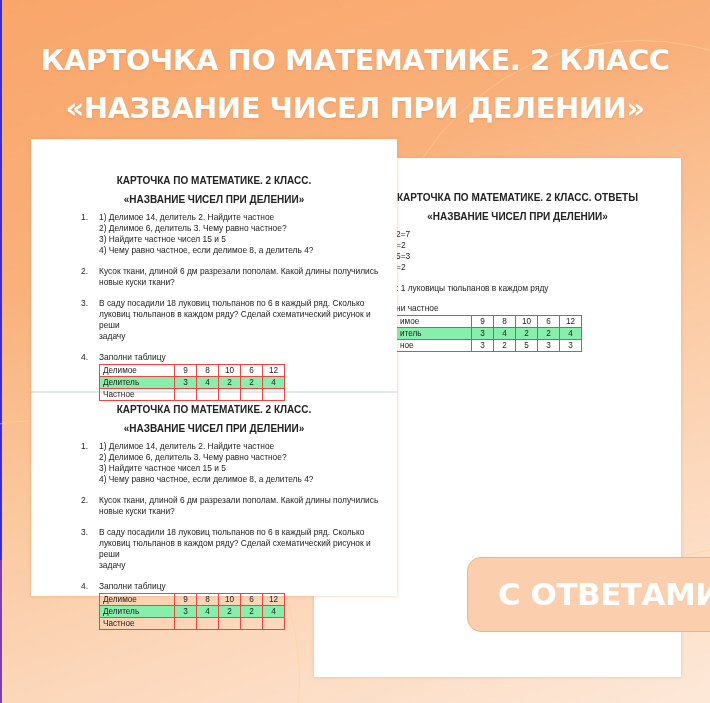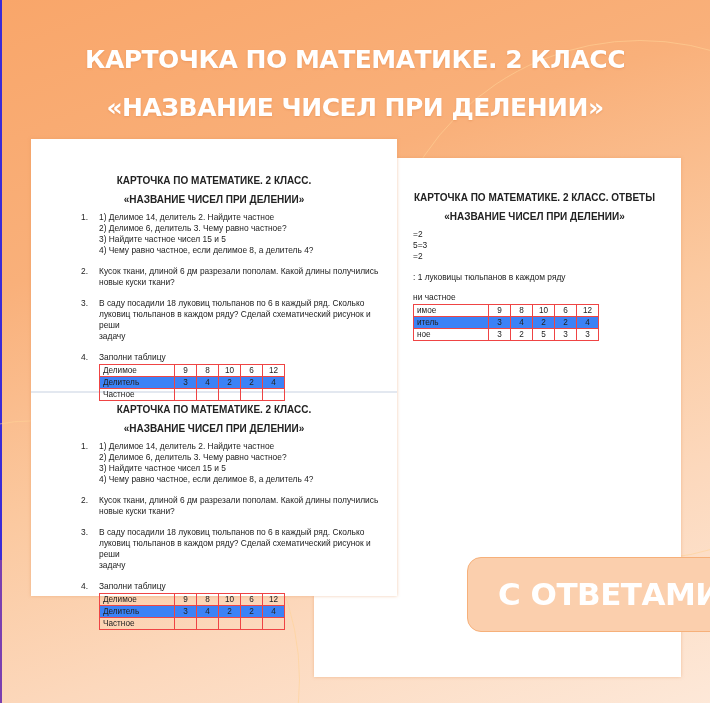--- a/index.html
+++ b/index.html
@@ -8,38 +8,38 @@
     position: relative;
     font-family: "Liberation Sans", sans-serif;
     background: linear-gradient(160deg, #f9a66a 0%, #f9b07a 30%, #fbc9a0 55%, #fcd8bc 75%, #fde8d8 100%);
   }
   .left-edge { position: absolute; left: 0; top: 0; width: 2px; height: 703px; background: #3b2bd6; }
   .left-edge.bottom { background: #7b3fb0; top: 560px; height: 143px; }
   .deco { position: absolute; border: 1.5px solid rgba(255,210,150,0.6); border-radius: 50%; }
   .headline {
     position: absolute; left: 0; top: 36px; width: 710px; text-align: center;
     color: #fff; font-family: "DejaVu Sans", sans-serif; font-weight: bold;
-    font-size: 25px; line-height: 48px; letter-spacing: -0.5px;
+    font-size: 29px; line-height: 48px; letter-spacing: -0.5px;
     text-shadow: 0 1px 2px rgba(200,100,40,0.25);
   }
   .sheet { position: absolute; background: #fff; box-shadow: 0 0 3px rgba(230,150,90,0.5); }
   .doc {
     position: absolute; font-family: "Liberation Sans", sans-serif;
     font-size: 8.4px; color: #222; line-height: 11px;
   }
   .doc .t1, .doc .t2 { text-align: center; font-weight: bold; font-size: 10px; }
   .doc .t1 { margin-bottom: 8px; }
   .doc .t2 { margin-bottom: 7px; }
   .q { display: flex; margin-bottom: 10px; }
   .q .num { width: 18px; flex: none; }
   .q .body { flex: 1; }
   table.grid { border-collapse: collapse; font-size: 8.2px; margin-top: 1px; }
   table.grid td { border: 1px solid #ef4444; height: 11px; padding: 0 3px; text-align: center; width: 22px; }
   table.grid td.lbl { text-align: left; width: 75px; }
-  table.grid tr.shade td { background: #3b82f6; }
+  table.grid tr.shade td { background: #86efac; }
   .badge {
     position: absolute; left: 467px; top: 557px; width: 260px; height: 75px;
     background: #fbcfad; border: 1.5px solid #f6b07a; border-radius: 14px;
     color: #fff; font-family: "DejaVu Sans", sans-serif; font-weight: bold;
     font-size: 31px; line-height: 72px; padding-left: 30px; letter-spacing: -0.5px;
   }
 </style>
 </head>
 <body>
 
@@ -48,24 +48,25 @@
 
 <div class="deco" style="left:380px; top:40px; width:520px; height:520px;"></div>
 <div class="deco" style="left:-220px; top:420px; width:520px; height:520px;"></div>
 
 <div class="headline">
   <div>КАРТОЧКА ПО МАТЕМАТИКЕ. 2 КЛАСС</div>
   <div>«НАЗВАНИЕ ЧИСЕЛ ПРИ ДЕЛЕНИИ»</div>
 </div>
 
 <div class="sheet" style="left:314px; top:158px; width:367px; height:519px;">
-  <div class="doc" style="left:17px; top:34px; width:367px;">
+  <div class="doc" style="left:0; top:34px; width:367px;">
     <div class="t1" style="padding-left:40px;">КАРТОЧКА ПО МАТЕМАТИКЕ. 2 КЛАСС. ОТВЕТЫ</div>
     <div class="t2" style="padding-left:40px;">«НАЗВАНИЕ ЧИСЕЛ ПРИ ДЕЛЕНИИ»</div>
     <div style="padding-left:82px;">
+      <div class="a-line">2=7</div>
       <div class="a-line">=2</div>
       <div class="a-line">5=3</div>
       <div class="a-line">=2</div>
     </div>
     <div style="padding-left:82px; margin-top:10px;">: 1 луковицы тюльпанов в каждом ряду</div>
     <div style="padding-left:82px; margin-top:9px;">ни частное</div>
     <table class="grid" style="margin-left:82px;">
       <tbody>
           <tr>
         <td class="lbl" style="width:58px;">имое</td>

